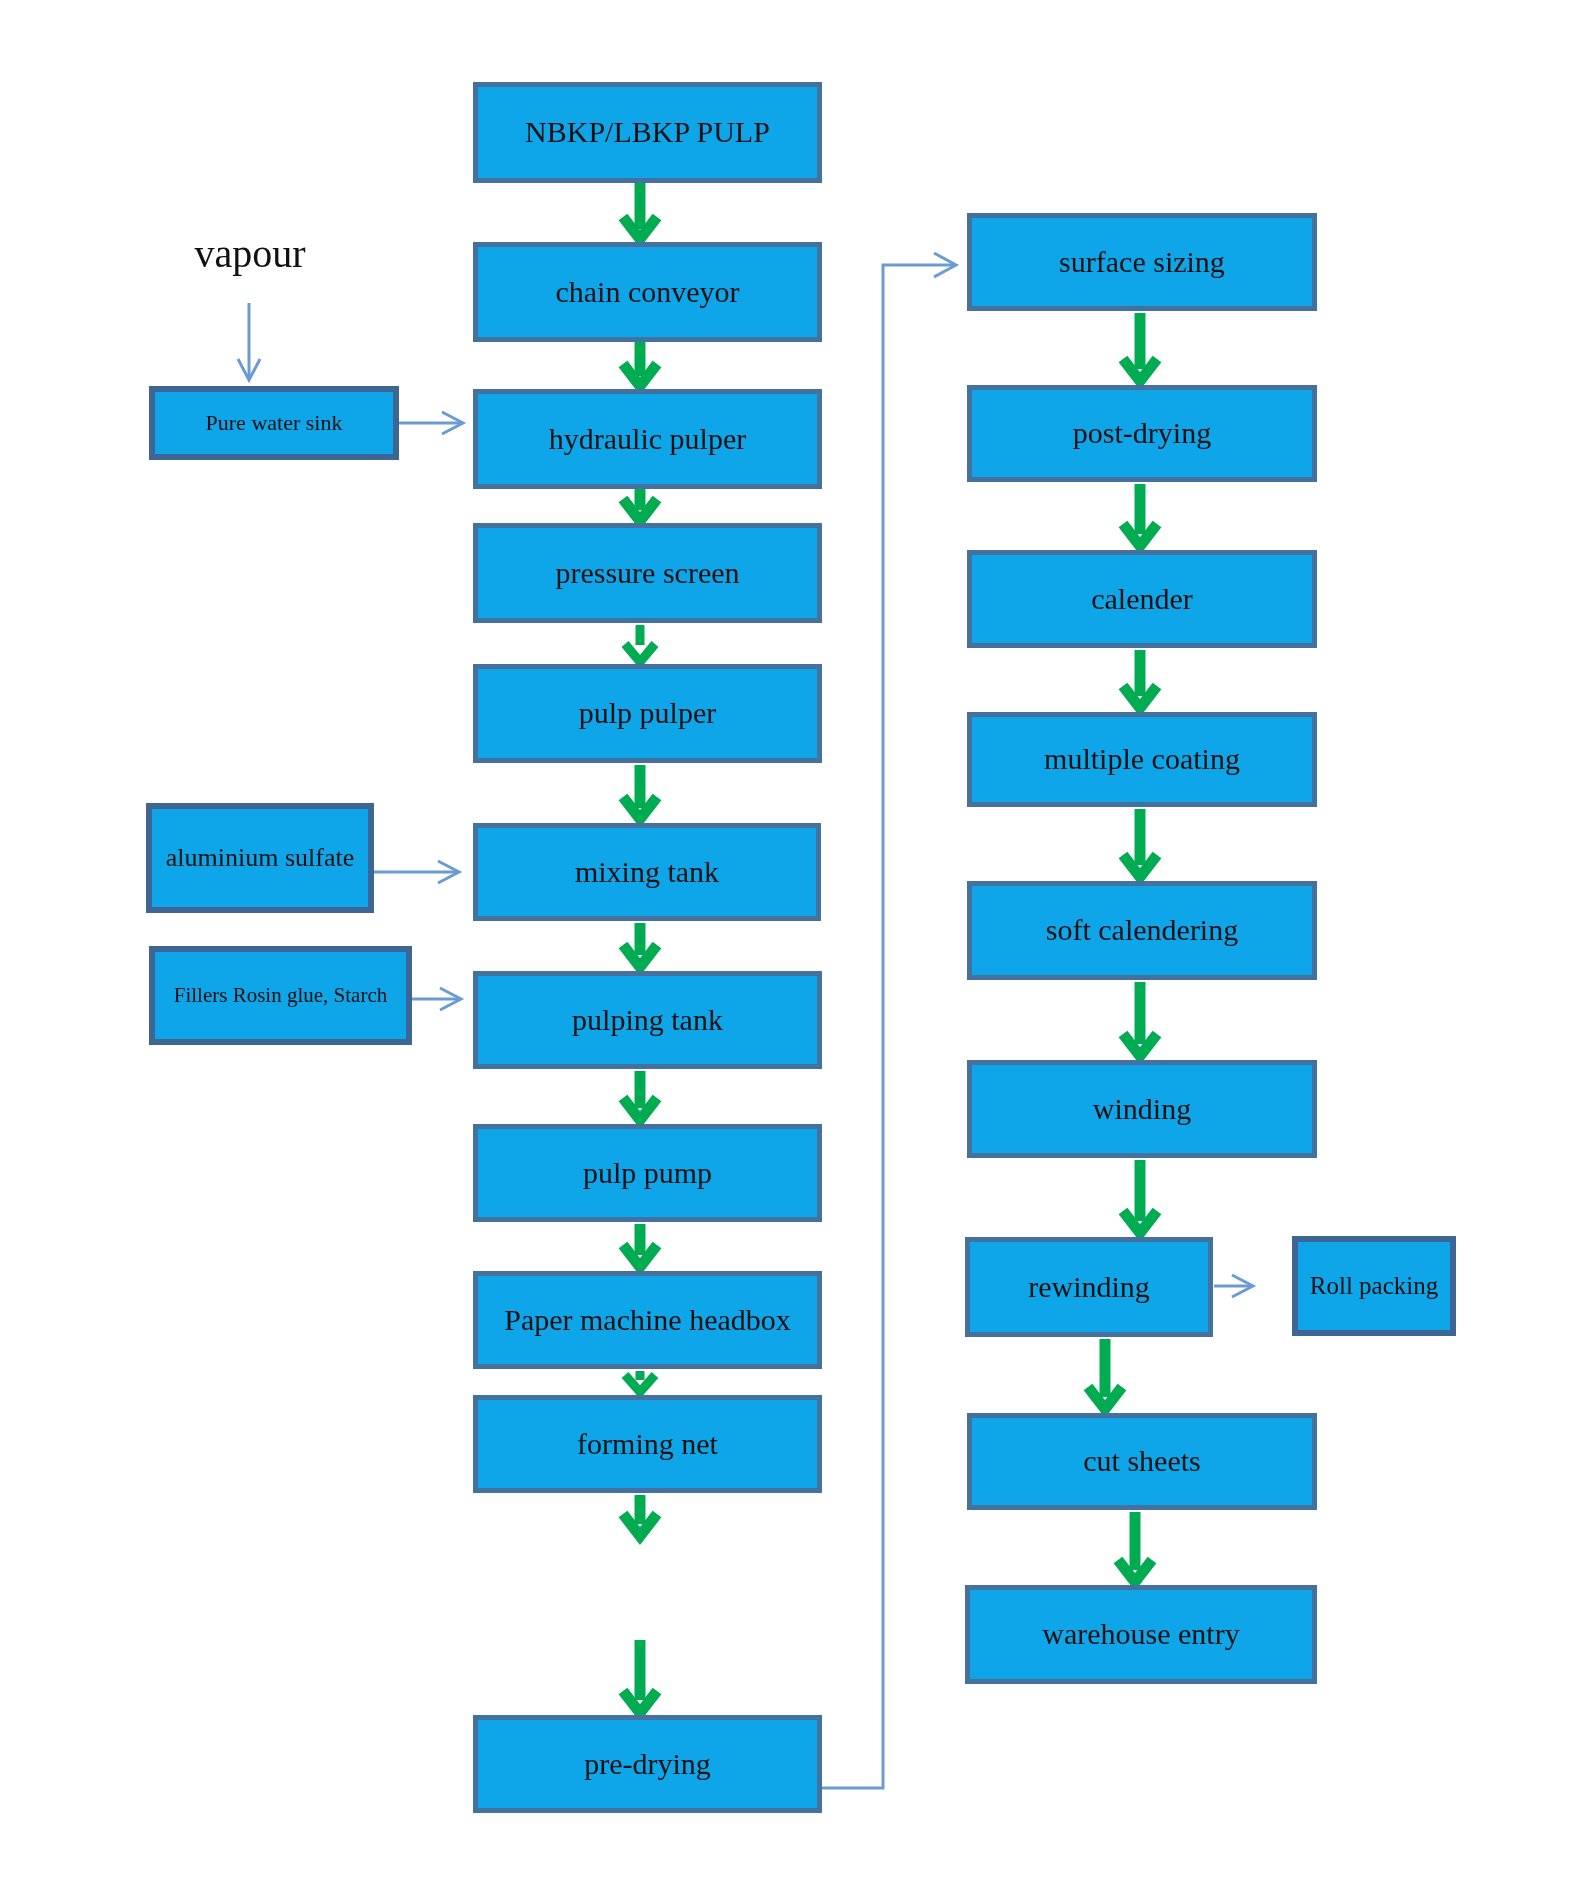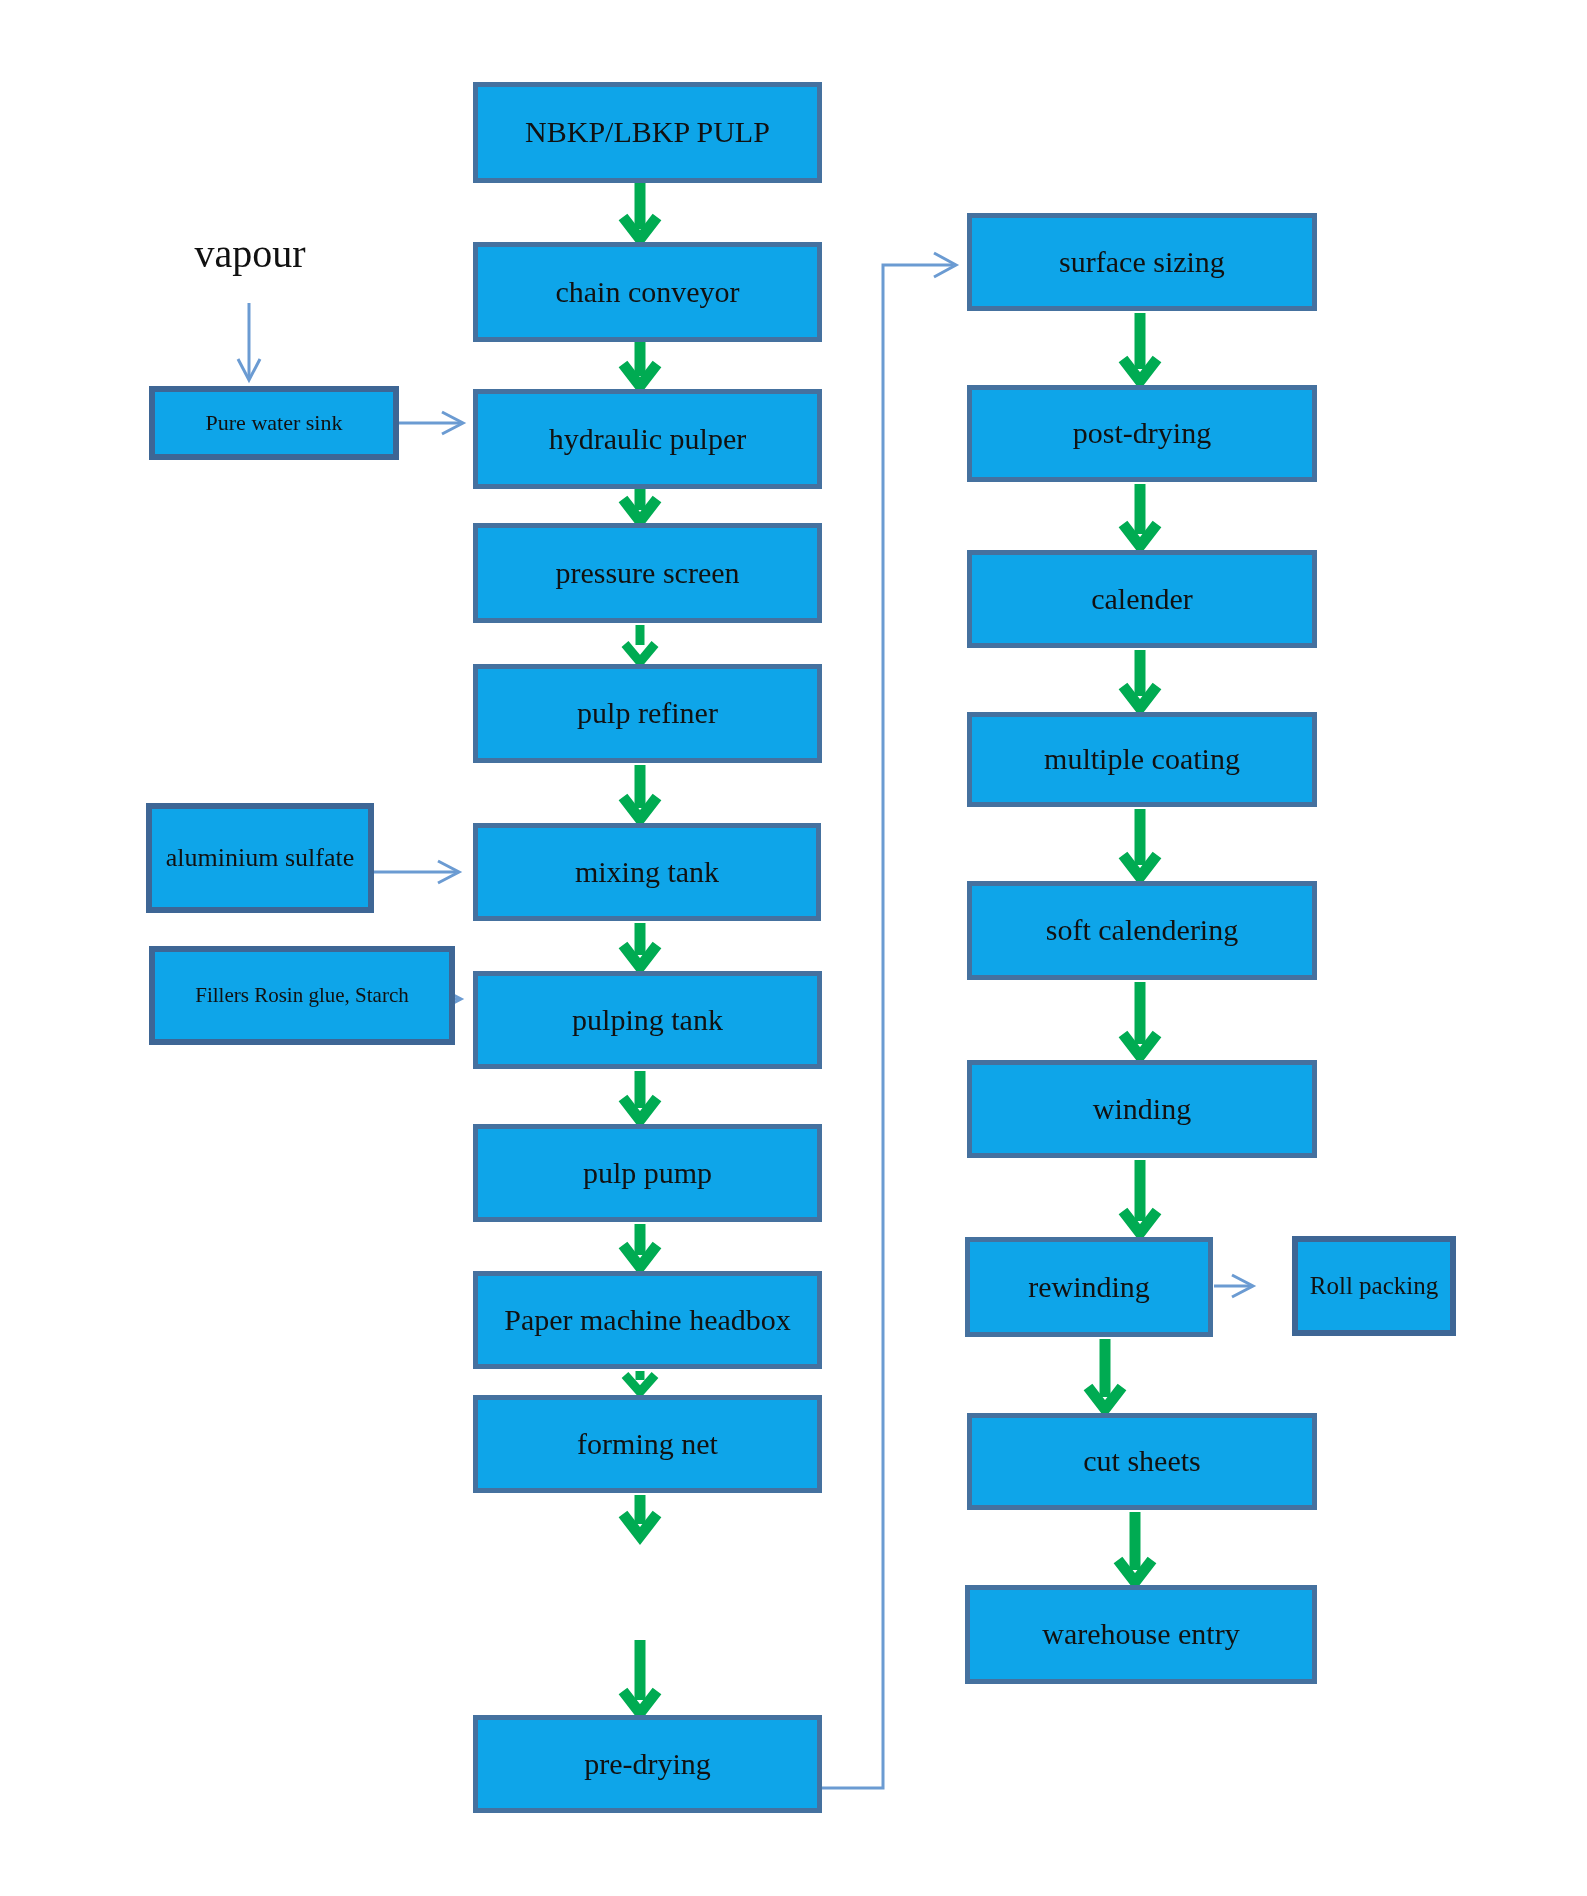--- a/index.html
+++ b/index.html
@@ -141,21 +141,21 @@
   <div class="free-label" style="left:165px;top:222px;width:170px;margin-top:8px;">vapour</div>
 
   <div class="node main" style="left:473px;top:82px;width:349px;height:101px">NBKP/LBKP PULP</div>
 
   <div class="node main" style="left:473px;top:242px;width:349px;height:100px">chain conveyor</div>
 
   <div class="node main" style="left:473px;top:389px;width:349px;height:100px">hydraulic pulper</div>
 
   <div class="node main" style="left:473px;top:523px;width:349px;height:100px">pressure screen</div>
 
-  <div class="node main" style="left:473px;top:664px;width:349px;height:99px">pulp refiner</div>
+  <div class="node main" style="left:473px;top:664px;width:349px;height:99px">pulp pulper</div>
 
   <div class="node main" style="left:473px;top:823px;width:348px;height:98px">mixing tank</div>
 
   <div class="node main" style="left:473px;top:971px;width:349px;height:98px">pulping tank</div>
 
   <div class="node main" style="left:473px;top:1124px;width:349px;height:98px">pulp pump</div>
 
   <div class="node main" style="left:473px;top:1271px;width:349px;height:98px">Paper machine headbox</div>
 
   <div class="node main" style="left:473px;top:1395px;width:349px;height:98px">forming net</div>
@@ -178,17 +178,17 @@
   <div class="node main" style="left:965px;top:1237px;width:248px;height:100px">rewinding</div>
 
   <div class="node main" style="left:967px;top:1413px;width:350px;height:97px">cut sheets</div>
 
   <div class="node main" style="left:965px;top:1585px;width:352px;height:99px">warehouse entry</div>
 
   <div class="node side" style="left:120px;top:386px;width:250px;height:74px;font-size:22px">Pure water sink</div>
 
   <div class="node side" style="left:117px;top:803px;width:228px;height:110px;font-size:26px">aluminium sulfate</div>
 
-  <div class="node side" style="left:120px;top:946px;width:306px;height:99px;font-size:21px">Fillers Rosin glue, Starch</div>
+  <div class="node side" style="left:120px;top:946px;width:263px;height:99px;font-size:21px">Fillers Rosin glue, Starch</div>
 
   <div class="node side" style="left:1263px;top:1236px;width:164px;height:100px;font-size:25px">Roll packing</div>
 
 </div>
 
 </body></html>

